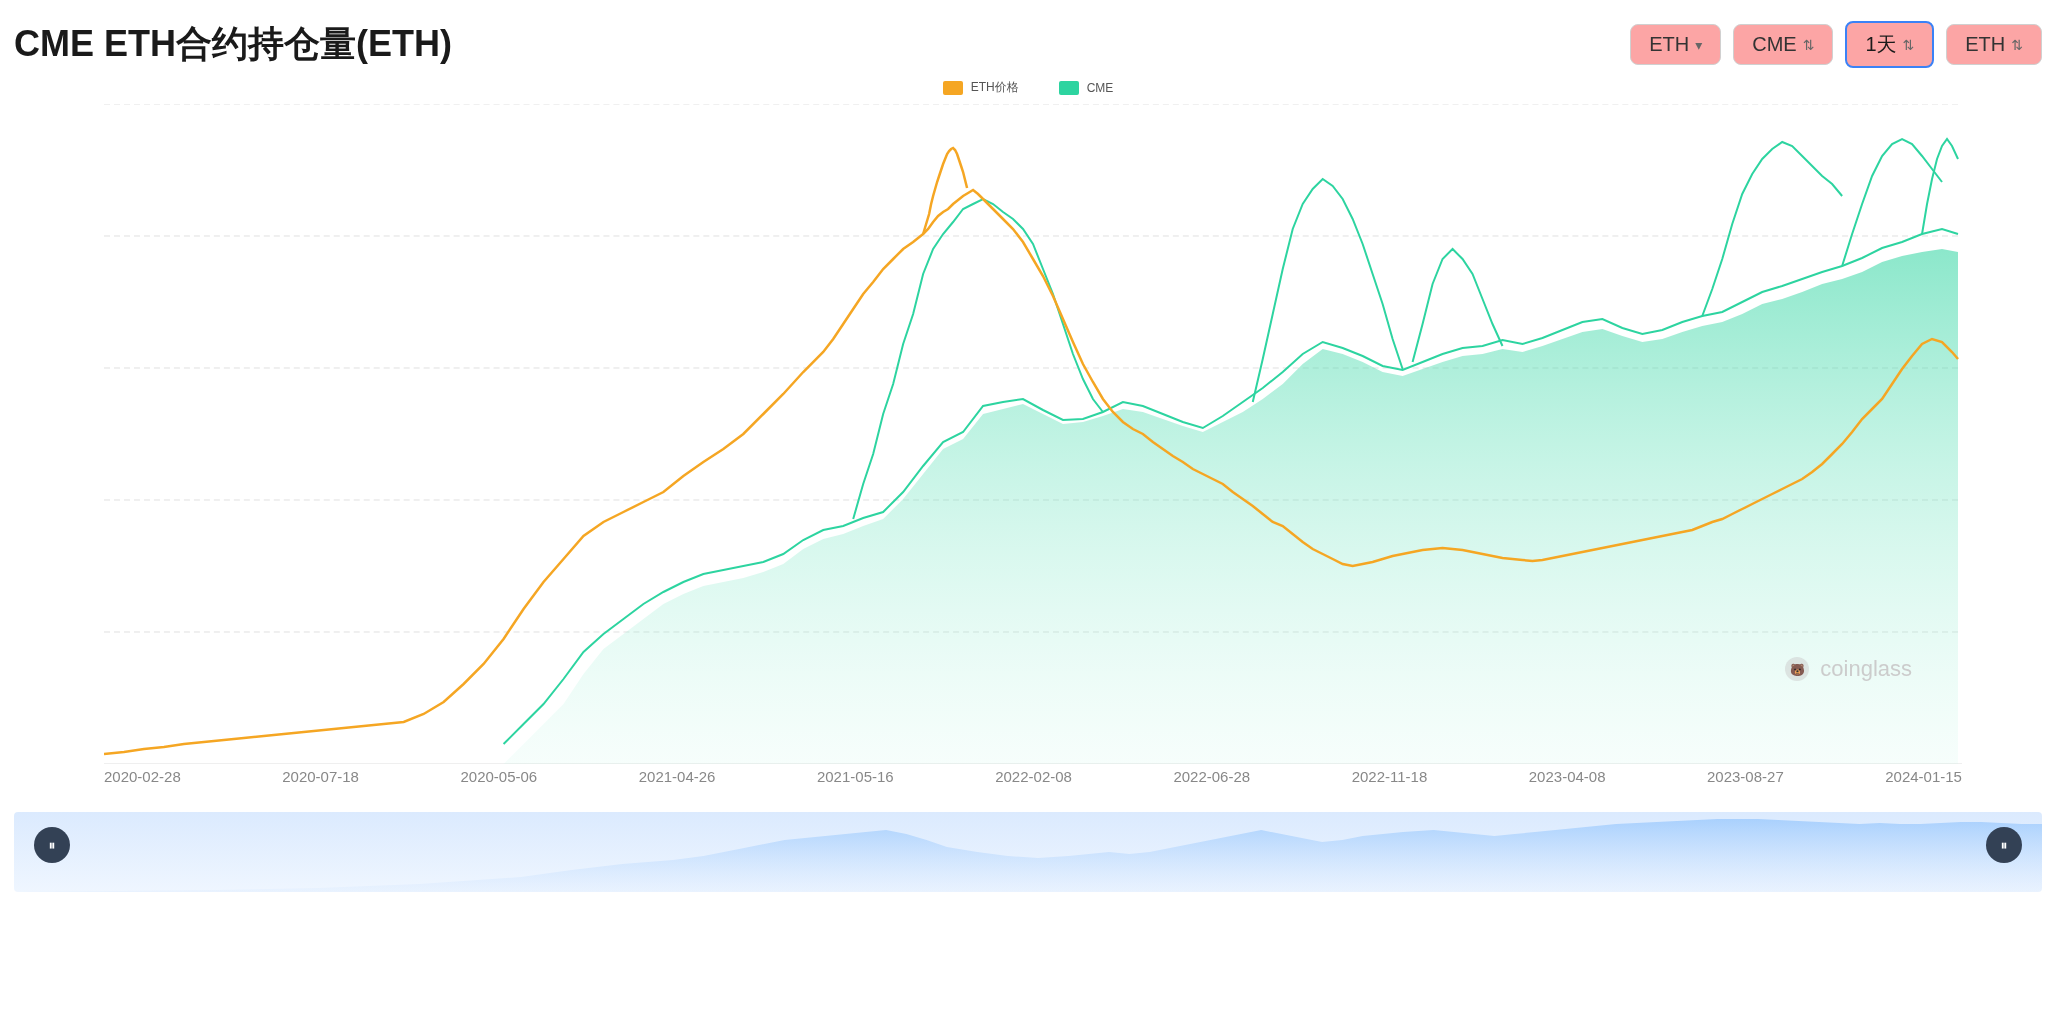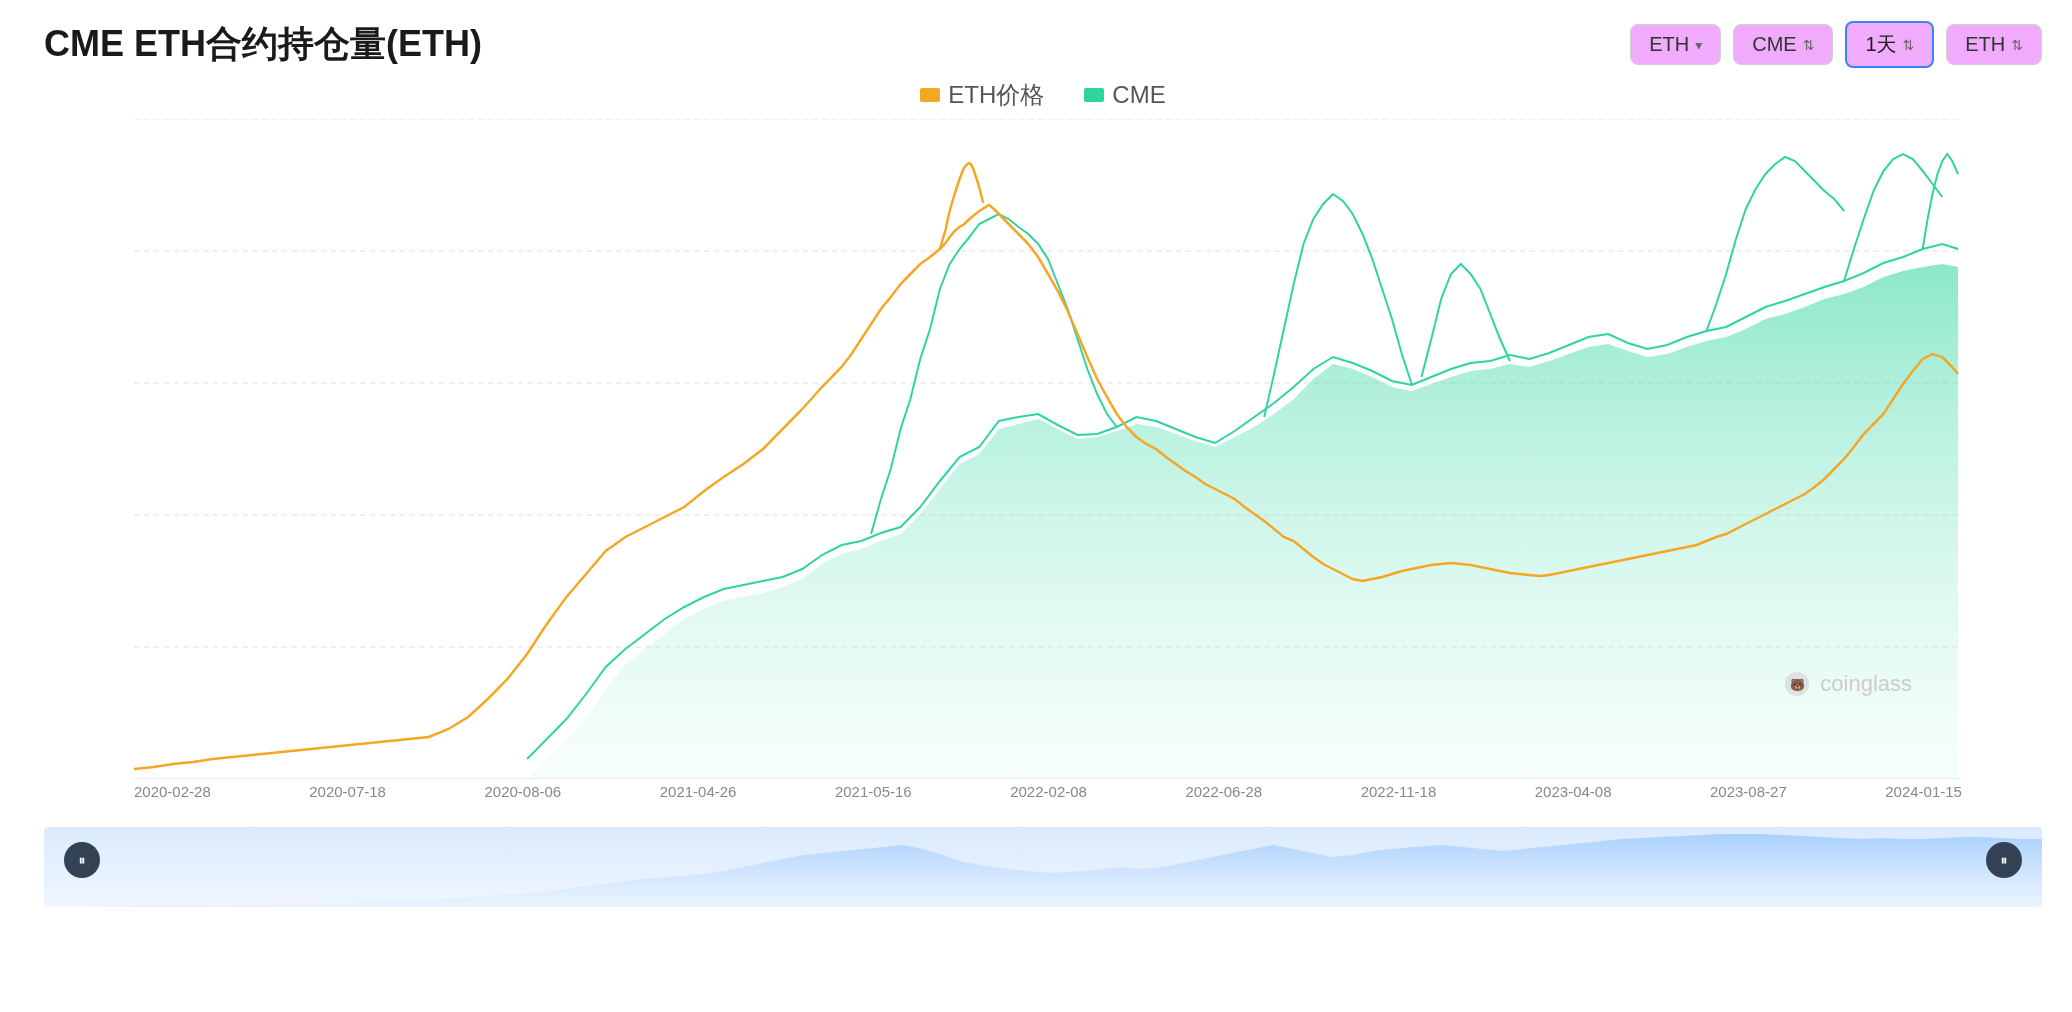--- a/index.html
+++ b/index.html
@@ -7,21 +7,21 @@
       background: #fff;
       font-family: -apple-system, BlinkMacSystemFont, 'PingFang SC', 'Microsoft YaHei', sans-serif;
       width: 2072px;
       height: 1012px;
       overflow: hidden;
     }
     .container {
       width: 2072px;
       height: 896px;
       background: #fff;
-      padding: 20px 30px 10px 44px;
+      padding: 20px 30px 10px 14px;
       position: relative;
     }
     .header {
       display: flex;
       justify-content: space-between;
       align-items: center;
       margin-bottom: 10px;
     }
     .title {
       font-size: 36px;
@@ -33,39 +33,39 @@
       gap: 12px;
       align-items: center;
     }
     .control-btn {
       display: flex;
       align-items: center;
       gap: 6px;
       padding: 8px 18px;
       border: 1.5px solid #d0d0d0;
       border-radius: 8px;
-      background: #f0abfc;
+      background: #fca5a5;
       font-size: 20px;
       color: #333;
       cursor: pointer;
     }
     .control-btn.active {
       border: 2.5px solid #3b82f6;
       color: #1a1a1a;
     }
     .control-btn .arrow {
       font-size: 14px;
       color: #666;
     }
     .legend {
       display: flex;
       justify-content: center;
       gap: 40px;
       margin-bottom: 8px;
-      font-size: 24px;
+      font-size: 12px;
       color: #555;
     }
     .legend-item {
       display: flex;
       align-items: center;
       gap: 8px;
     }
     .legend-dot {
       width: 20px;
       height: 14px;
@@ -332,21 +332,21 @@
             820,130 823,120 826,110 828,100 830,92 832,85 834,78 836,72 838,66
             840,60 842,55 844,50 846,47 848,45 850,44 852,46 854,50 856,56
             858,62 860,68 862,76 864,84
           "></polyline>
       </svg>
     </div>
 
     <div class="x-axis">
       <span>2020-02-28</span>
       <span>2020-07-18</span>
-      <span>2020-08-06</span>
+      <span>2020-05-06</span>
       <span>2021-04-26</span>
       <span>2021-05-16</span>
       <span>2022-02-08</span>
       <span>2022-06-28</span>
       <span>2022-11-18</span>
       <span>2023-04-08</span>
       <span>2023-08-27</span>
       <span>2024-01-15</span>
     </div>
 

